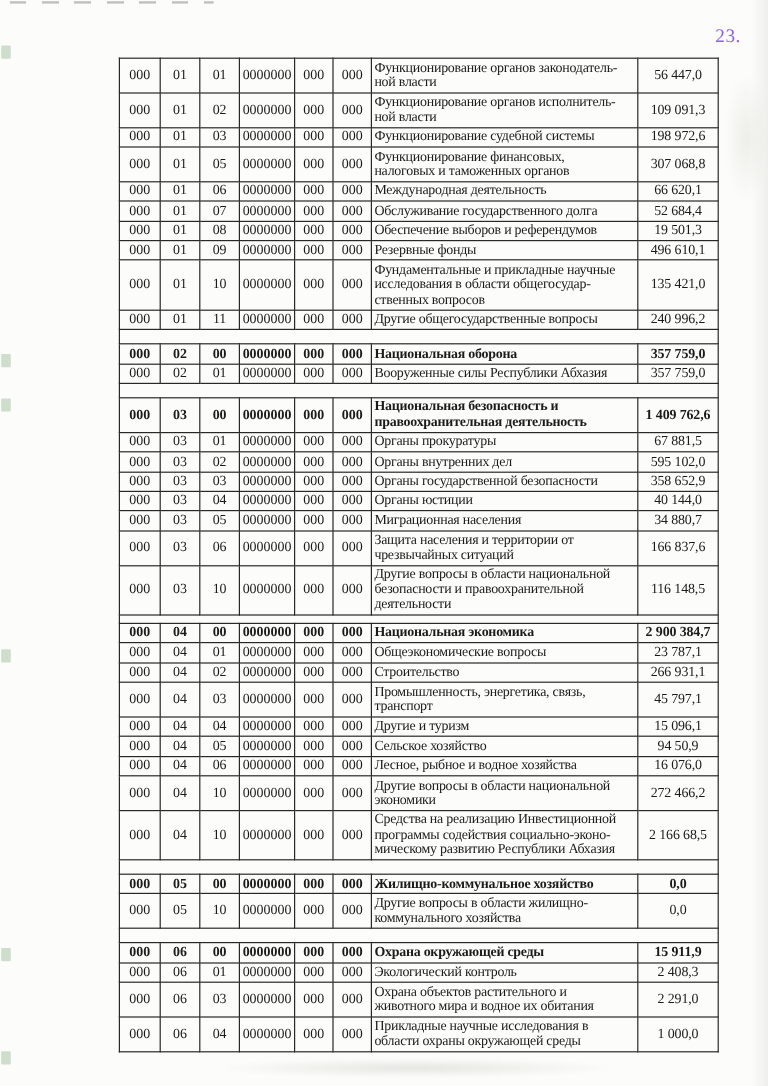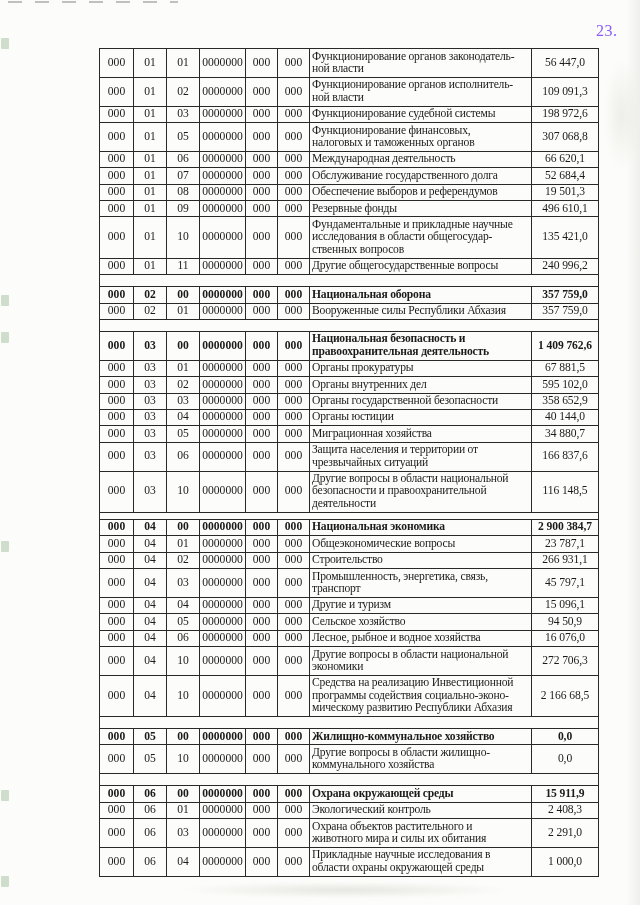--- a/index.html
+++ b/index.html
@@ -329,21 +329,21 @@
         <td class="name">Органы юстиции</td>
         <td class="amount">40 144,0</td>
       </tr>
       <tr class="">
         <td class="code">000</td>
         <td class="code">03</td>
         <td class="code">05</td>
         <td class="code">0000000</td>
         <td class="code">000</td>
         <td class="code">000</td>
-        <td class="name">Миграционная хозяйства</td>
+        <td class="name">Миграционная населения</td>
         <td class="amount">34 880,7</td>
       </tr>
       <tr class="">
         <td class="code">000</td>
         <td class="code">03</td>
         <td class="code">06</td>
         <td class="code">0000000</td>
         <td class="code">000</td>
         <td class="code">000</td>
         <td class="name">Защита населения и территории от
@@ -438,21 +438,21 @@
       </tr>
       <tr class="">
         <td class="code">000</td>
         <td class="code">04</td>
         <td class="code">10</td>
         <td class="code">0000000</td>
         <td class="code">000</td>
         <td class="code">000</td>
         <td class="name">Другие вопросы в области национальной
 экономики</td>
-        <td class="amount">272 706,3</td>
+        <td class="amount">272 466,2</td>
       </tr>
       <tr class="">
         <td class="code">000</td>
         <td class="code">04</td>
         <td class="code">10</td>
         <td class="code">0000000</td>
         <td class="code">000</td>
         <td class="code">000</td>
         <td class="name">Средства на реализацию Инвестиционной
 программы содействия социально-эконо-
@@ -507,21 +507,21 @@
         <td class="amount">2 408,3</td>
       </tr>
       <tr class="">
         <td class="code">000</td>
         <td class="code">06</td>
         <td class="code">03</td>
         <td class="code">0000000</td>
         <td class="code">000</td>
         <td class="code">000</td>
         <td class="name">Охрана объектов растительного и
-животного мира и силы их обитания</td>
+животного мира и водное их обитания</td>
         <td class="amount">2 291,0</td>
       </tr>
       <tr class="">
         <td class="code">000</td>
         <td class="code">06</td>
         <td class="code">04</td>
         <td class="code">0000000</td>
         <td class="code">000</td>
         <td class="code">000</td>
         <td class="name">Прикладные научные исследования в

